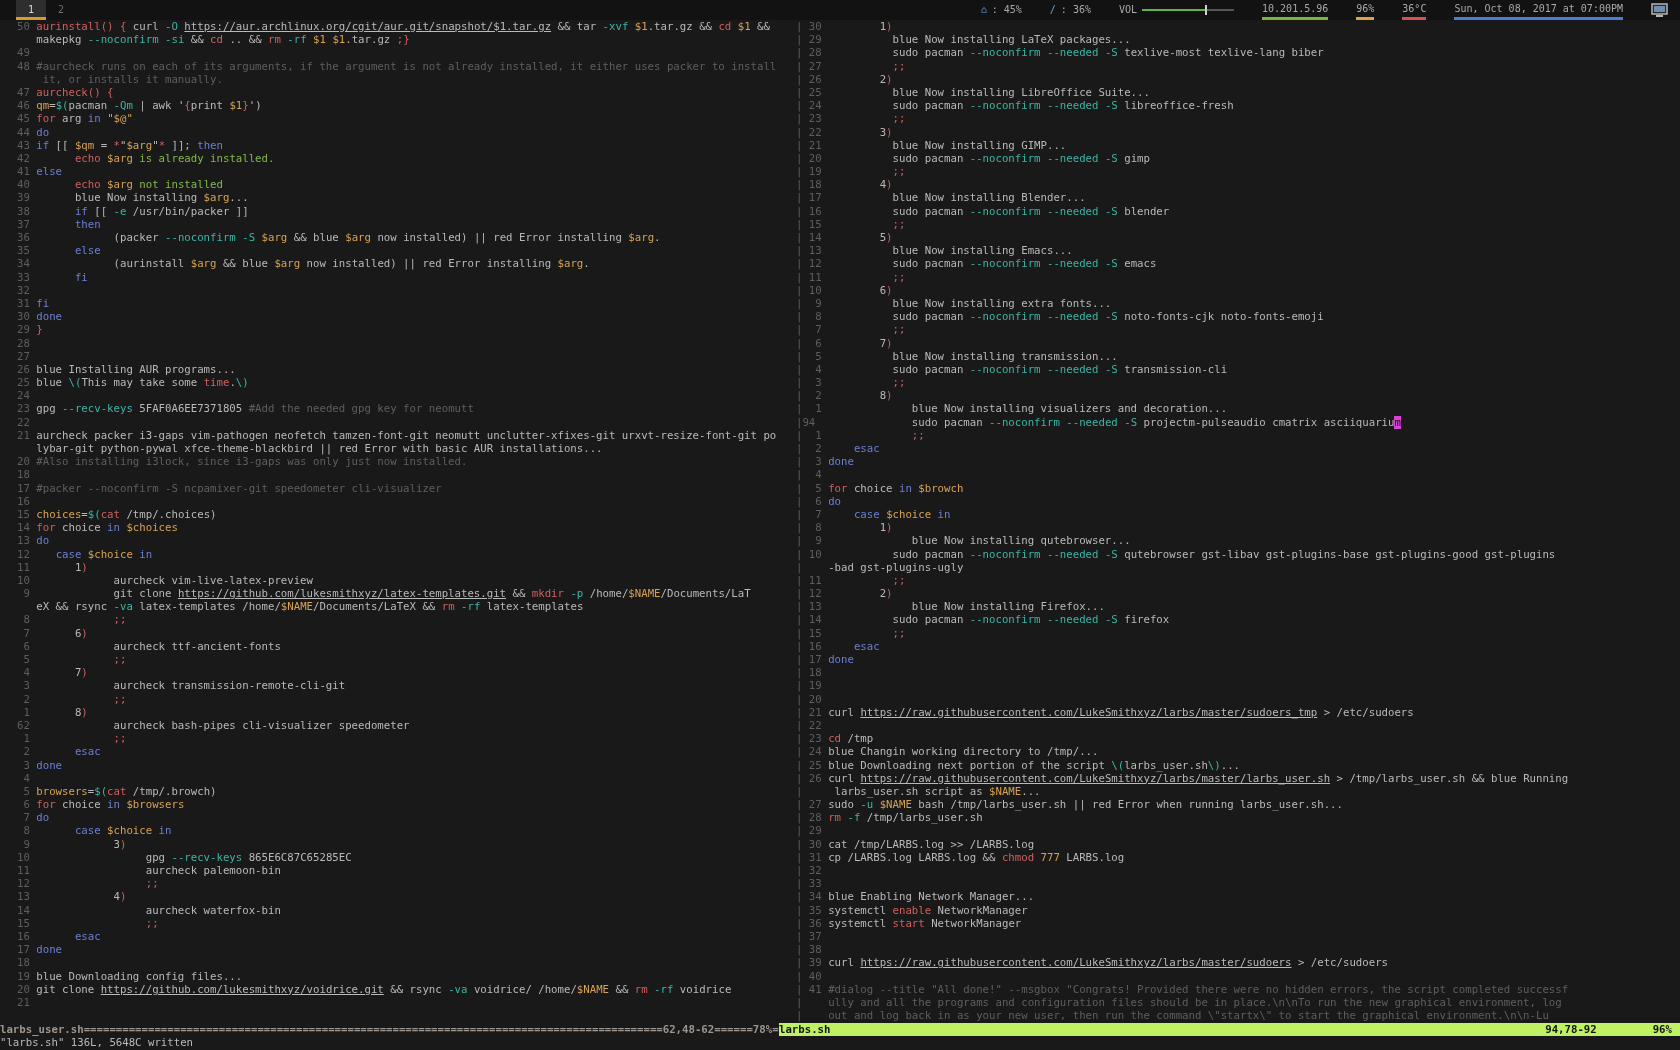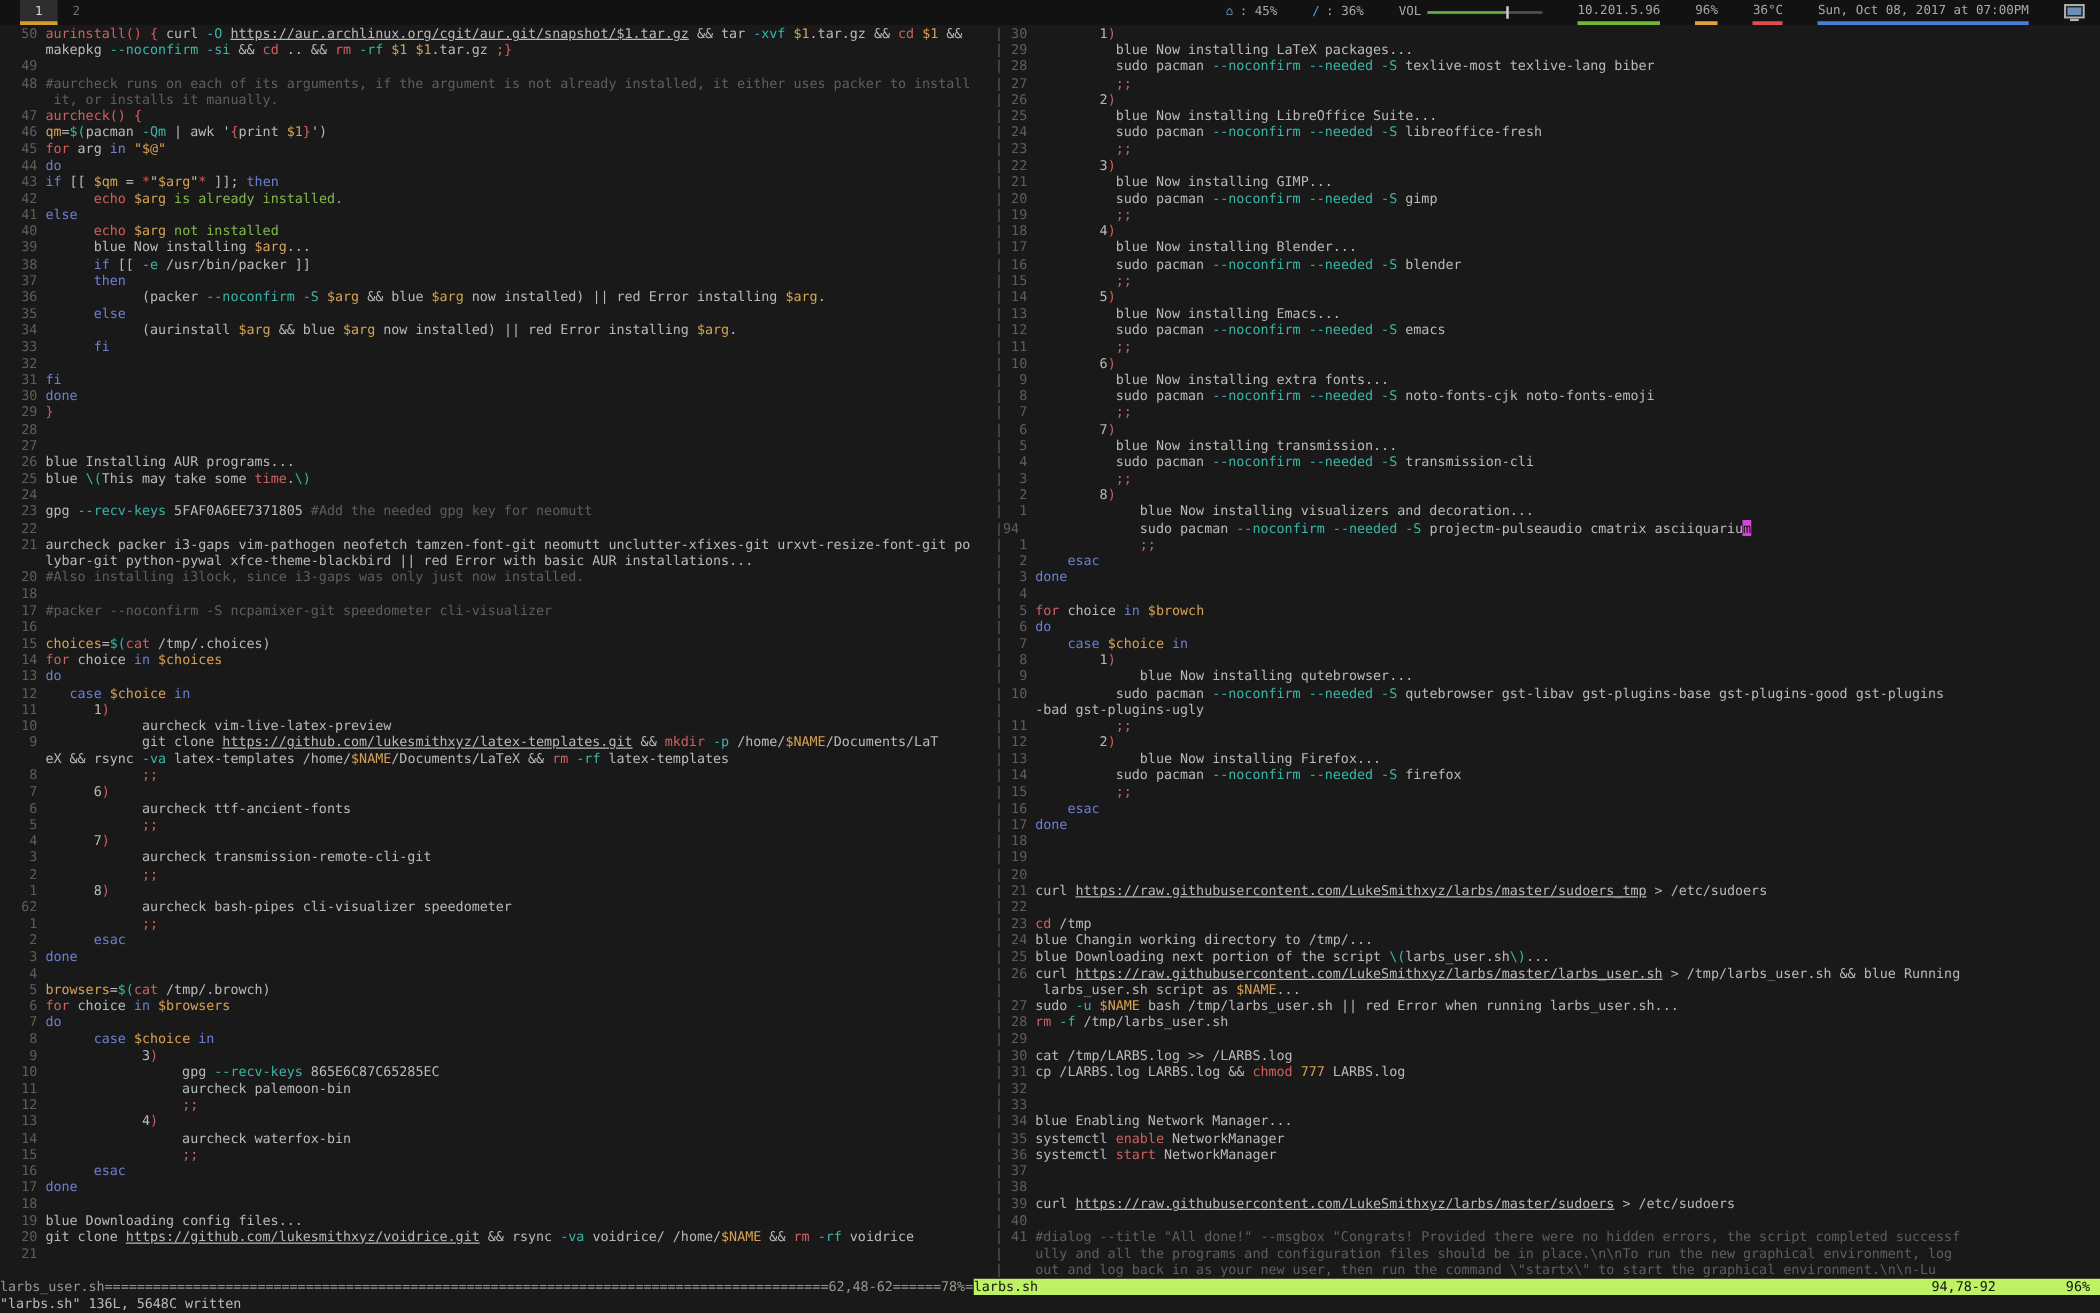--- a/index.html
+++ b/index.html
@@ -34,21 +34,21 @@
   .c{color:#5d5f5d;}            
   .u{text-decoration:underline;}
   .e,.f{color:#3ab5a6;}         
   .v,.n,.as{color:#d7a154;}     
   .fn,.kr,.p{color:#d05f5f;}    
   .kb{color:#6d7fd3;}           
   .s{color:#84b84c;}            
   .cur{background:#d743d7;color:#111;} 
 
   
-  .statusrow{display:flex;height:13.2px;}
+  .statusrow{display:flex;height:13.2px;font-weight:bold;}
   #status-left{width:779px;overflow:hidden;white-space:pre;color:#9c948e;}
   #status-right{flex:1;background:#bef264;color:#141414;display:flex;white-space:pre;overflow:hidden;}
   #status-right .pos{margin-left:auto;}
   #status-right .pct{margin-left:56px;margin-right:8px;}
   #cmdline{height:13.2px;white-space:pre;color:#b9b9b9;}
 </style>
 </head>
 <body>
 
 <div id="bar">

